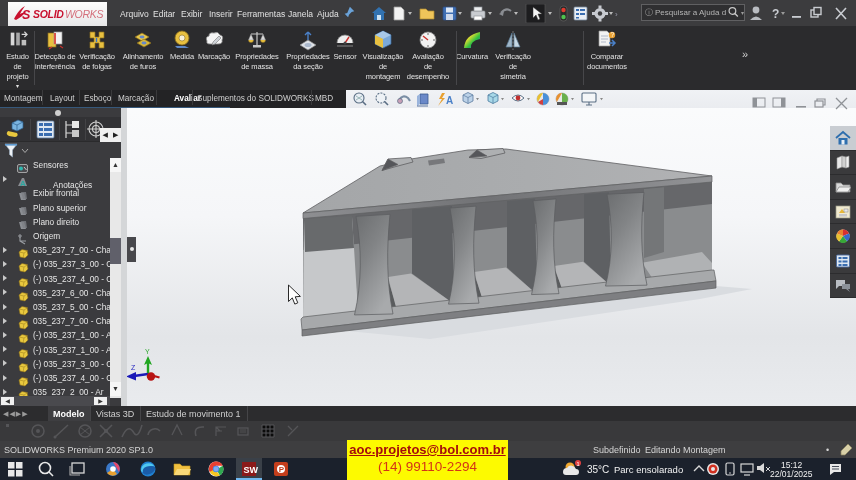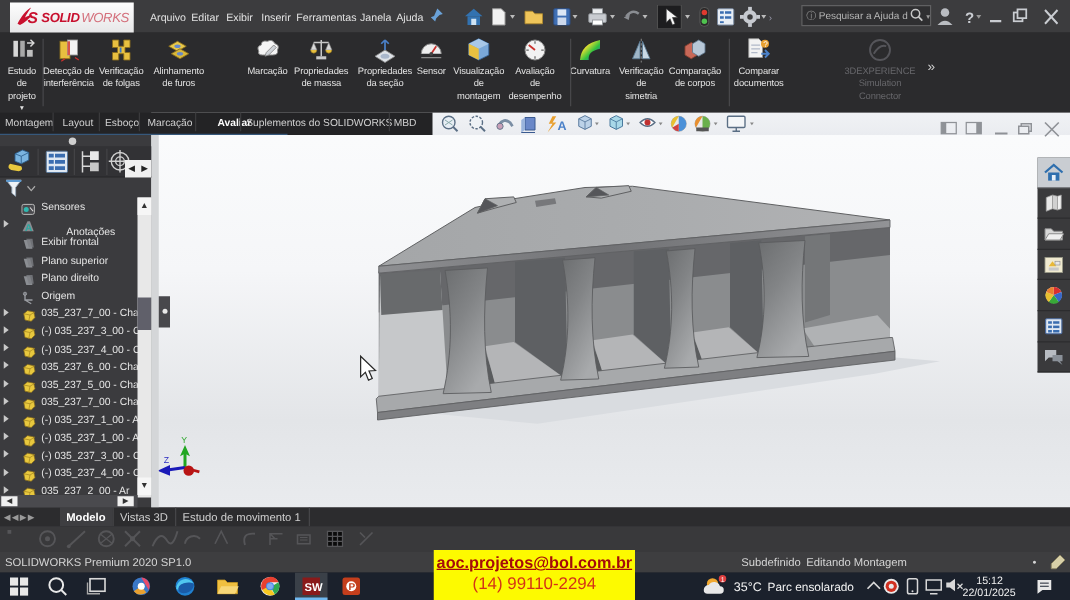--- a/index.html
+++ b/index.html
@@ -132,20 +132,25 @@
 <div class="rit" style="left:66px;width:62px;"><div class="ic"><svg width="22" height="22" viewBox="0 0 22 22">
             <path d="M4 3 h5 v5 h4 V3 h5 v6 h-4 v4 h4 v6 h-5 v-5 h-4 v5 H4 v-6 h4 V9 H4 Z" fill="#e8c040" stroke="#8a6d1d" stroke-width="0.7"></path>
             <path d="M10.5 9 v4" stroke="#3a76c4" stroke-width="1.4"></path>
           </svg></div>Verificação<br>de folgas</div>
 <div class="rit" style="left:112px;width:62px;"><div class="ic"><svg width="22" height="22" viewBox="0 0 22 22">
             <path d="M3 8 l7 -4 7 4 -7 4 Z" fill="#e8c84a" stroke="#8a6d1d" stroke-width="0.7"></path>
             <ellipse cx="10" cy="8" rx="2.5" ry="1.4" fill="#6688c8"></ellipse>
             <path d="M5 14 l7 -4 7 4 -7 4 Z" fill="#d8b83a" stroke="#8a6d1d" stroke-width="0.7"></path>
             <ellipse cx="12" cy="14" rx="2.5" ry="1.4" fill="#6688c8"></ellipse>
           </svg></div>Alinhamento<br>de furos</div>
+<div class="rit" style="left:151px;width:62px;"><div class="ic"><svg width="22" height="22" viewBox="0 0 22 22">
+            <circle cx="11" cy="9" r="7" fill="#e8c040" stroke="#8a6d1d" stroke-width="0.8"></circle>
+            <circle cx="11" cy="9" r="3" fill="#f7f0d8" stroke="#8a6d1d" stroke-width="0.6"></circle>
+            <path d="M4 17 h10 l4 2 H6 Z" fill="#5e87c6"></path>
+          </svg></div>Medida</div>
 <div class="rit" style="left:183px;width:62px;"><div class="ic"><svg width="22" height="22" viewBox="0 0 22 22">
             <path d="M4 12 q-2 -4 2 -5 q0 -4 5 -3 q4 -2 6 2 q4 1 2 5 q1 4 -4 4 H7 q-4 0 -3 -3 Z" fill="#f5f5f5" stroke="#8a8a8a" stroke-width="0.8"></path>
             <path d="M10 13 l6 -6 2 2 -6 6 -3 1 Z" fill="#cfd3d8" stroke="#777" stroke-width="0.6"></path>
           </svg></div>Marcação</div>
 <div class="rit" style="left:226px;width:62px;"><div class="ic"><svg width="22" height="22" viewBox="0 0 22 22">
             <path d="M11 3 v13 M5 5 h12" stroke="#c8c8c8" stroke-width="1.2" fill="none"></path>
             <path d="M5 5 l-2.5 6 h5 Z M17 5 l-2.5 6 h5 Z" fill="#d9d9d9" stroke="#888" stroke-width="0.5"></path>
             <path d="M2.5 11 a2.5 2.5 0 0 0 5 0 M14.5 11 a2.5 2.5 0 0 0 5 0" fill="#e8c040" stroke="#8a6d1d" stroke-width="0.5"></path>
             <rect x="7" y="16" width="8" height="2.5" fill="#c8c8c8"></rect>
           </svg></div>Propriedades<br>de massa</div>
@@ -179,35 +184,27 @@
                 <stop offset="1" stop-color="#3040e0"></stop>
               </linearGradient>
             </defs>
             <path d="M3 19 Q4 6 19 3 L19 10 Q9 12 10 19 Z" fill="url(#rb)"></path>
           </svg></div>Curvatura</div>
 <div class="rit" style="left:482px;width:62px;"><div class="ic"><svg width="22" height="22" viewBox="0 0 22 22">
             <path d="M10 4 L4 18 h6 Z" fill="#9fb6c8" stroke="#5a7a94" stroke-width="0.7"></path>
             <path d="M12 4 l6 14 h-6 Z" fill="#c8d8e4" stroke="#5a7a94" stroke-width="0.7"></path>
             <path d="M11 2 v19" stroke="#888" stroke-width="0.8" stroke-dasharray="2 1.5"></path>
           </svg></div>Verificação<br>de<br>simetria</div>
-<div class="rit" style="left:525px;width:62px;"><div class="ic"><svg width="22" height="22" viewBox="0 0 22 22">
-            <path d="M3 8 l5 -3 5 3 v7 l-5 3 -5 -3 Z" fill="#c86858" stroke="#8a4030" stroke-width="0.7"></path>
-            <path d="M9 6 l5 -3 5 3 v7 l-5 3 -5 -3 Z" fill="#b8c8d8" stroke="#60788e" stroke-width="0.7"></path>
-          </svg></div>Comparação<br>de corpos</div>
 <div class="rit" style="left:576px;width:62px;"><div class="ic"><svg width="22" height="22" viewBox="0 0 22 22">
             <path d="M3 2 h8 l3 3 v12 H3 Z" fill="#f2f2f2" stroke="#999" stroke-width="0.7"></path>
             <path d="M5 7 h7 M5 10 h7 M5 13 h5" stroke="#b0b8c8" stroke-width="1"></path>
             <path d="M13 14 l6 0 m-3 -3 l3 3 -3 3" stroke="#4a80c8" stroke-width="1.5" fill="none"></path>
             <circle cx="16" cy="6" r="3.2" fill="#e8a030"></circle>
             <text x="14.6" y="8.4" font-size="6.5" fill="#fff" font-family="Liberation Sans">?</text>
           </svg></div>Comparar<br>documentos</div>
-<div class="rit" style="left:672px;width:64px;color:#66666a;"><div class="ic"><svg width="22" height="22" viewBox="0 0 22 22">
-            <circle cx="11" cy="11" r="8" fill="none" stroke="#55555a" stroke-width="1.5"></circle>
-            <path d="M6 14 q5 -8 10 -6" stroke="#55555a" stroke-width="1.5" fill="none"></path>
-          </svg></div>3DEXPERIENCE<br>Simulation<br>Connector</div>
 <div class="rsep" style="left:456px;"></div>
 <div class="rsep" style="left:583px;"></div>
 
 </div>
 <div class="abs" style="z-index:6;left:742px;top:48px;color:#cfcfcf;font-size:11px;">»</div>
 
 <div id="viewport" class="abs"></div>
 <div id="vpstrip" class="abs"></div>
 <div id="tabrow" class="abs"></div>
 <div class="abs" style="z-index:5;left:0;top:90px;width:346px;height:18px;font-size:8.2px;color:#d0d0d0;">

